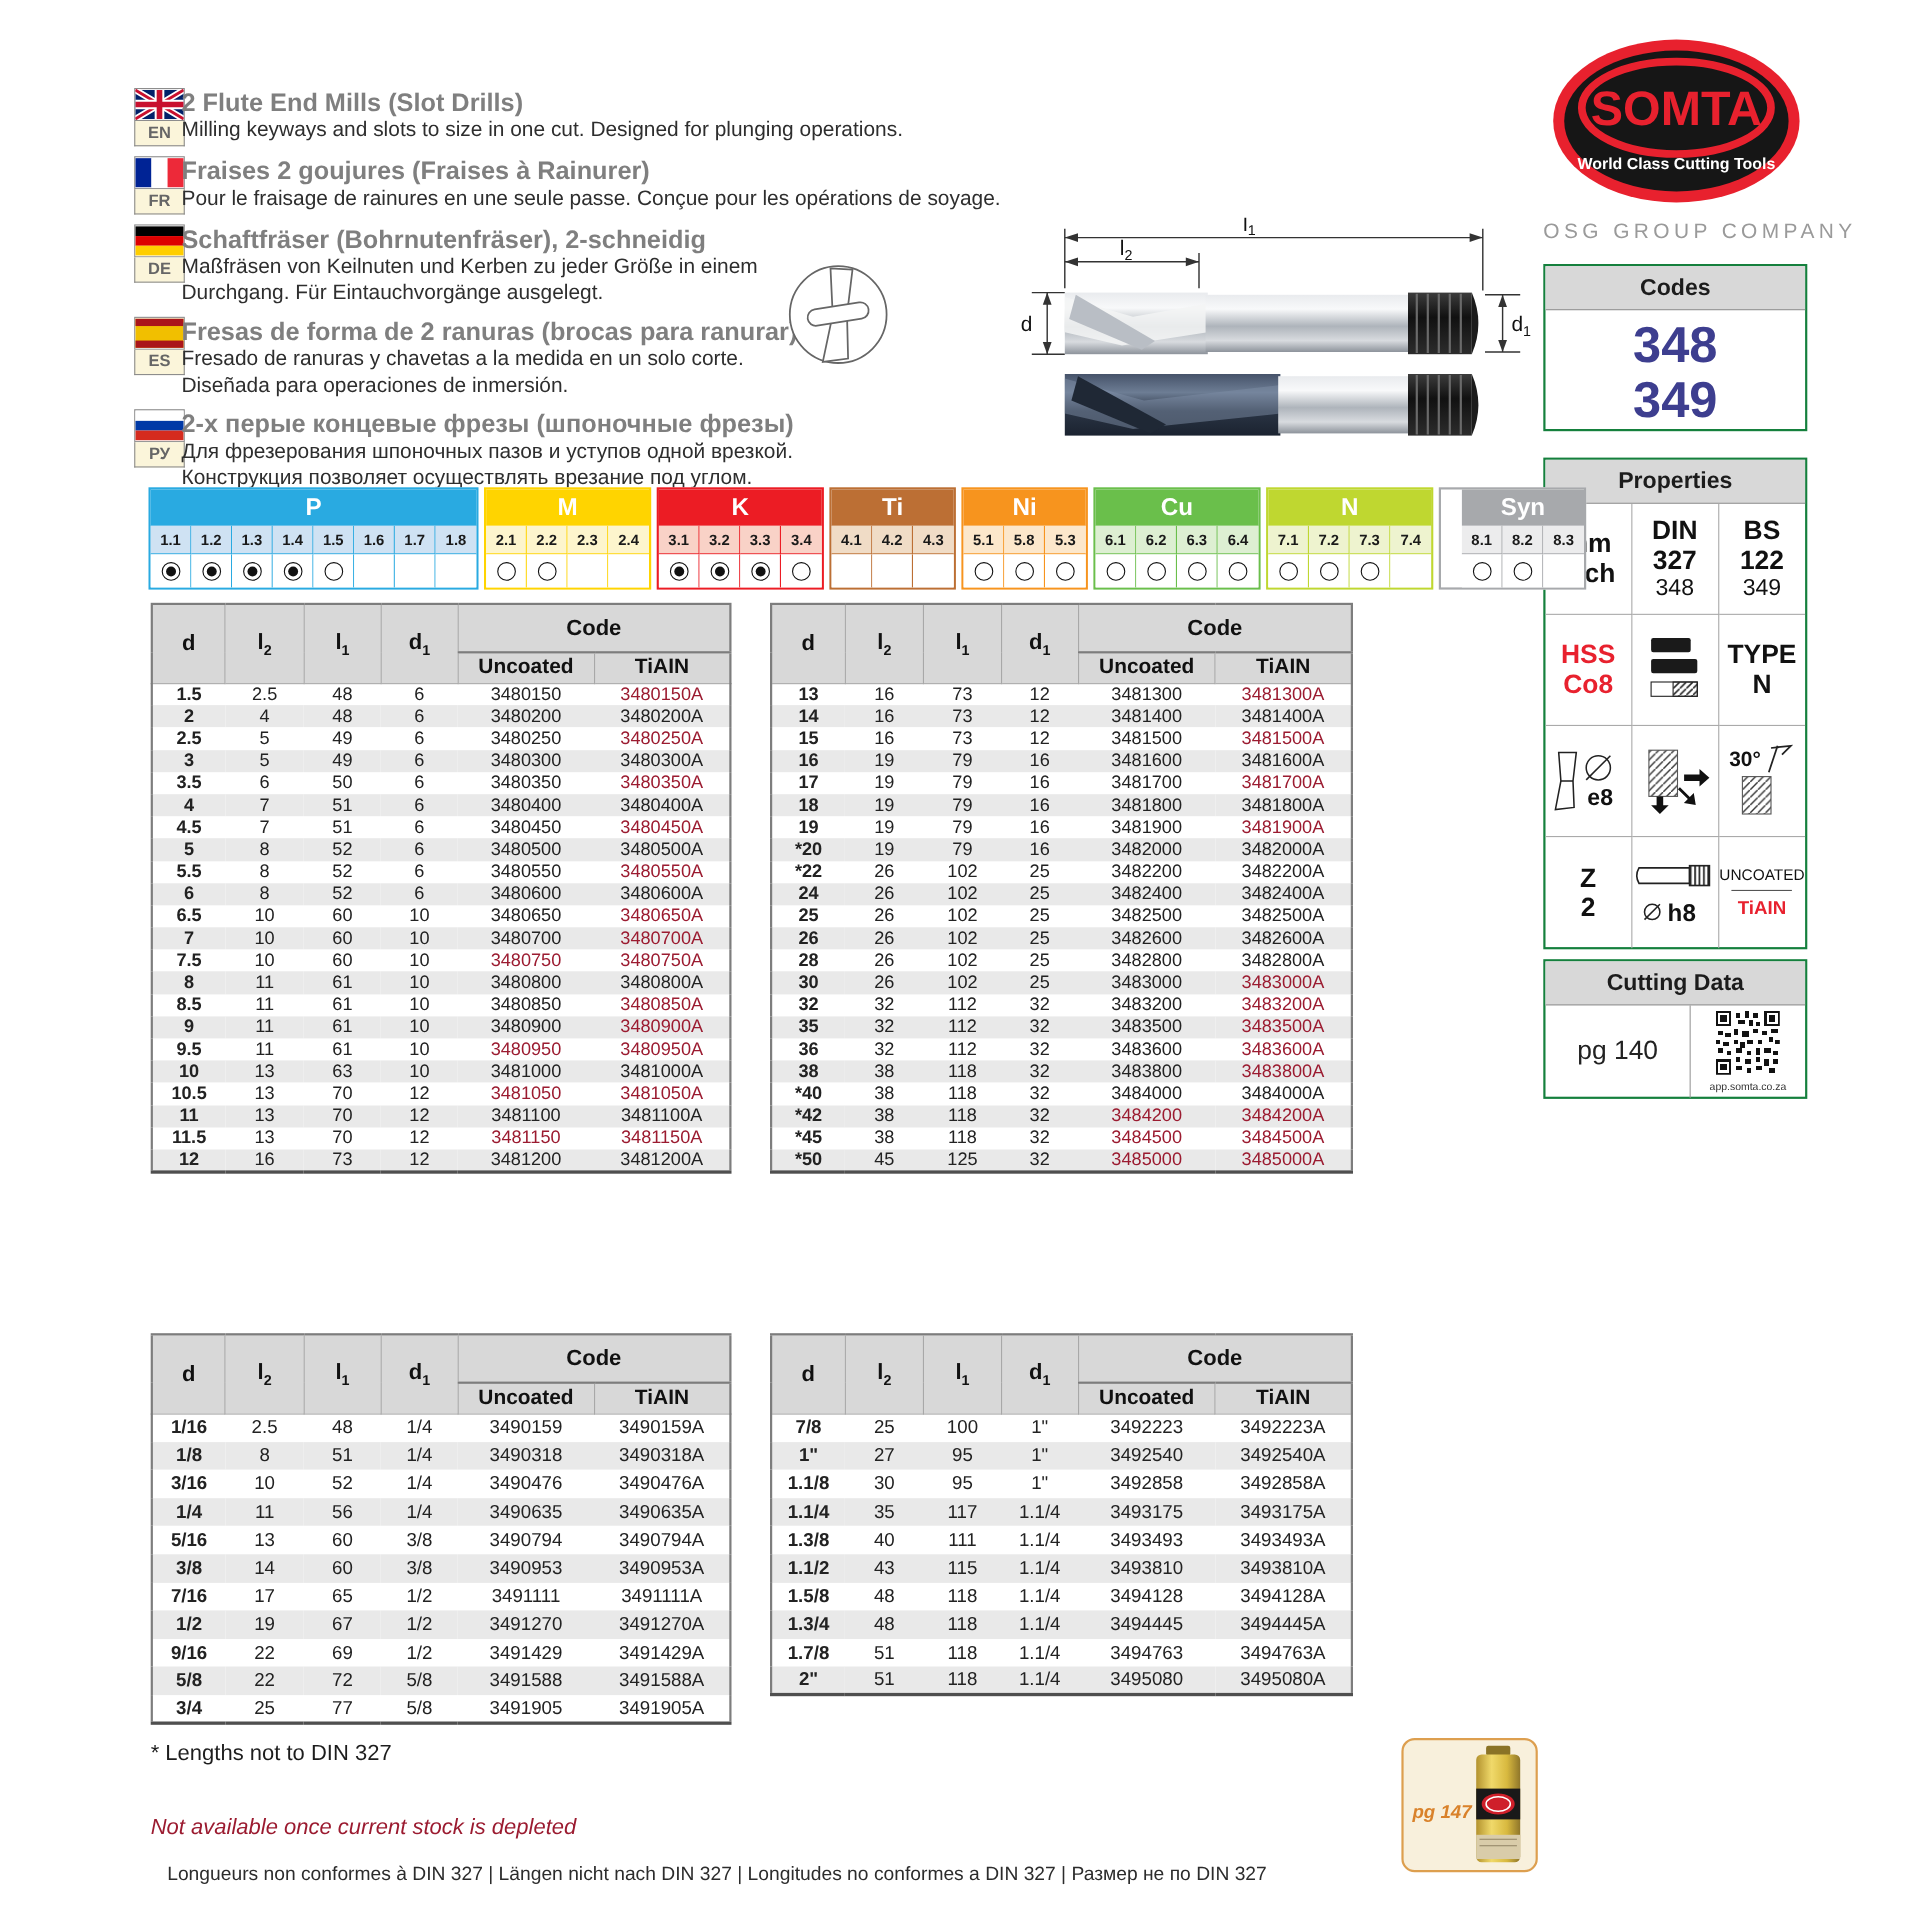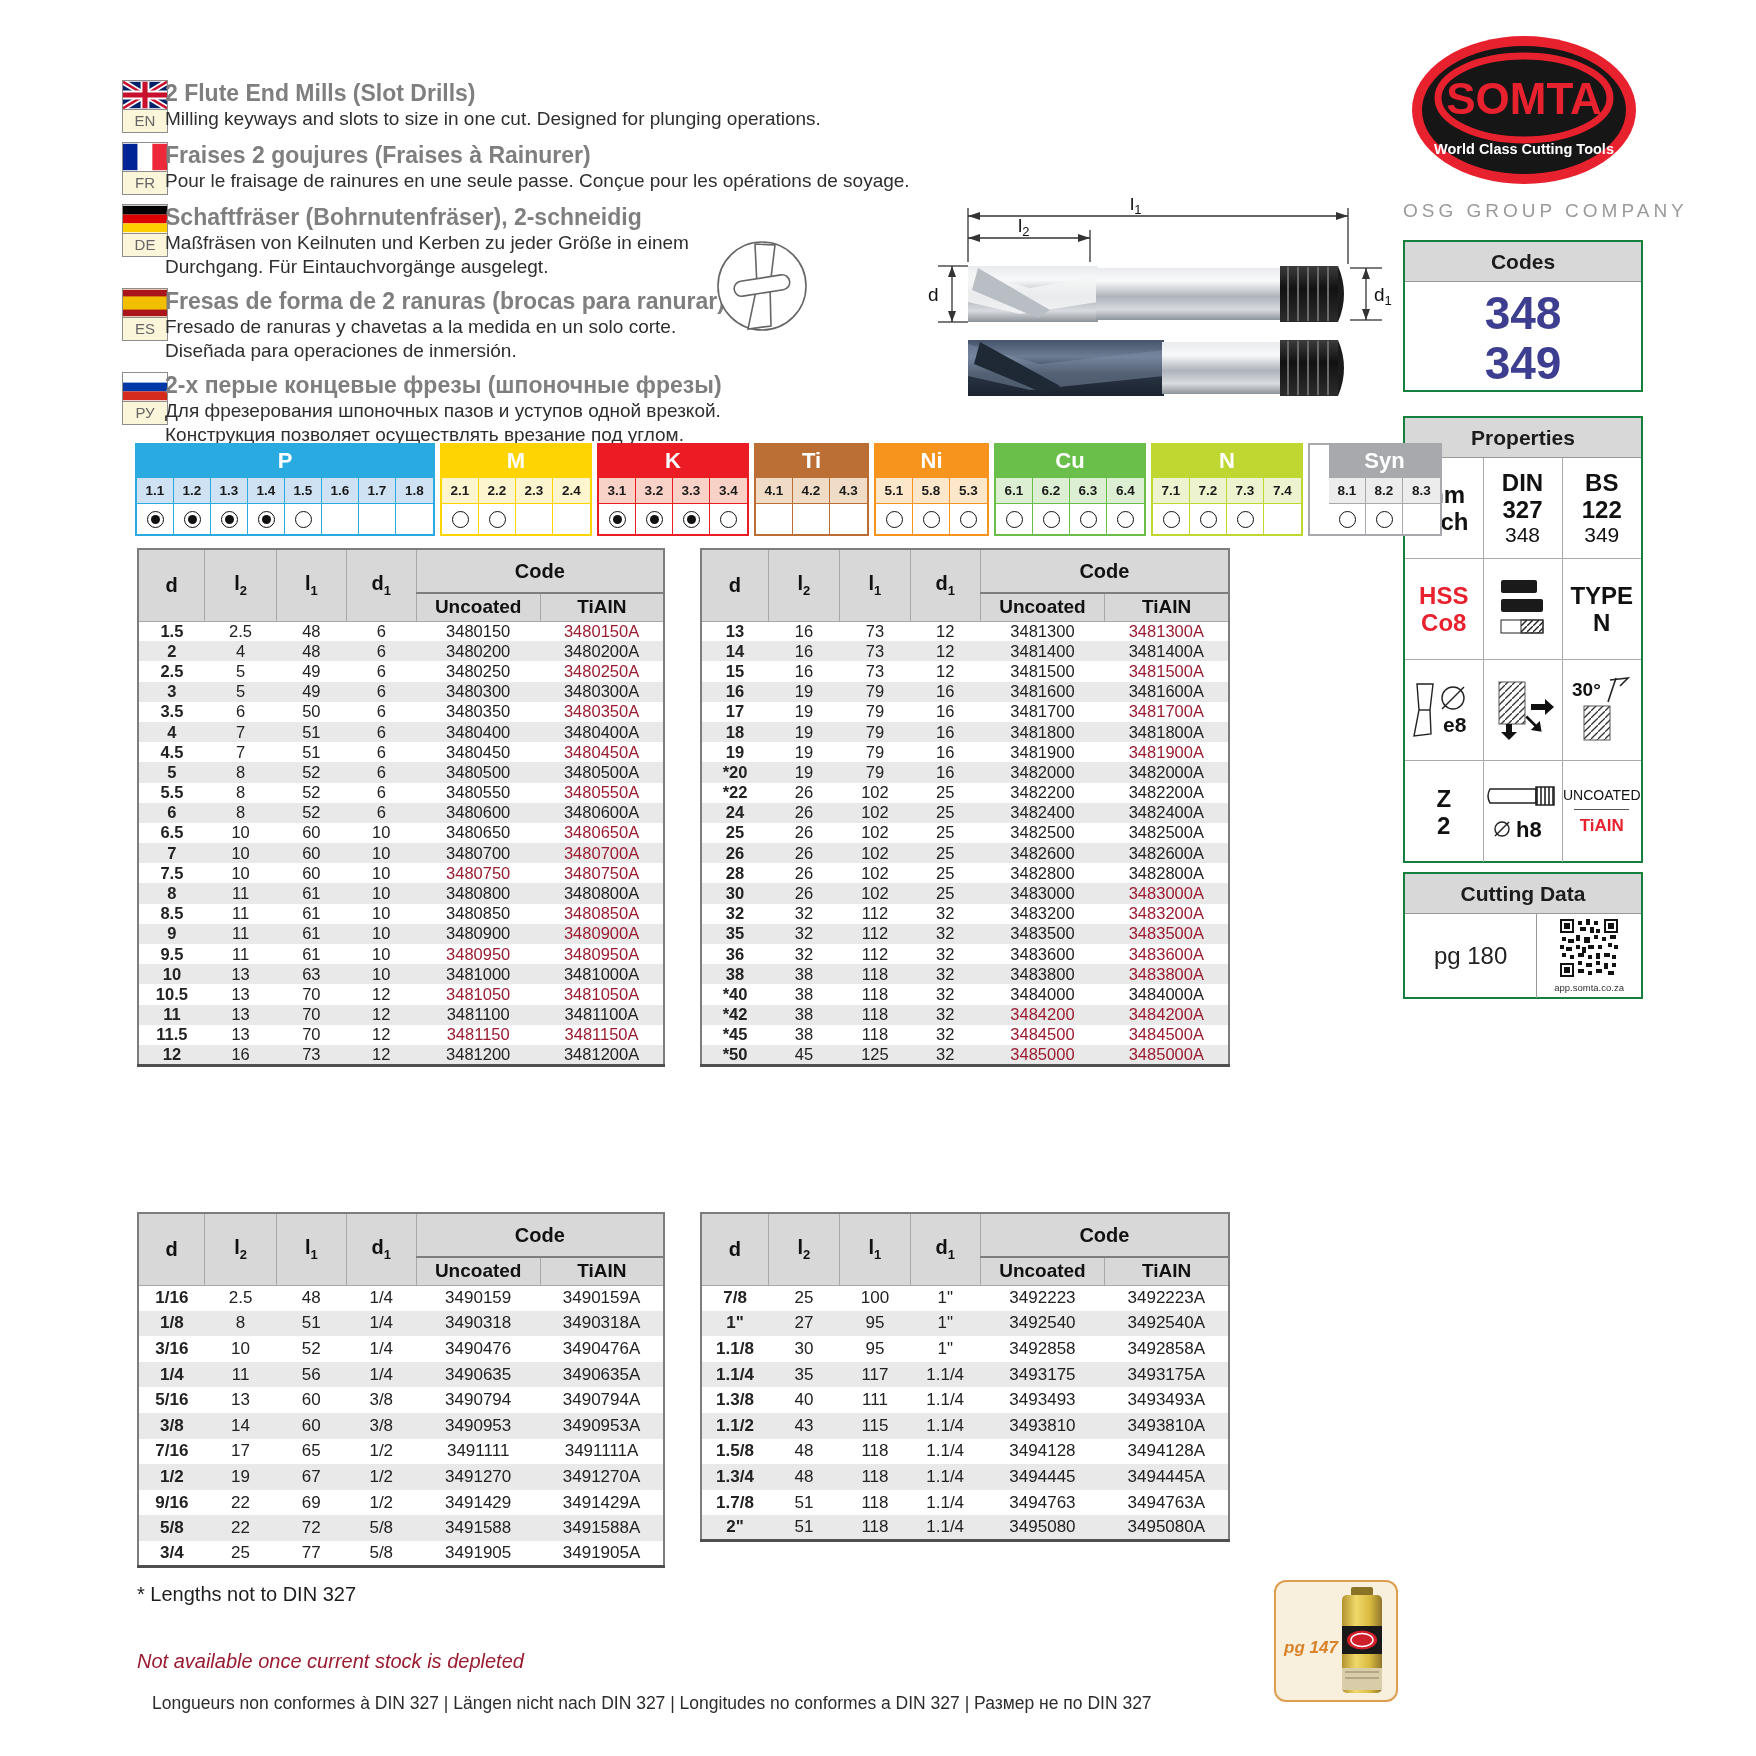--- a/index.html
+++ b/index.html
@@ -2,21 +2,21 @@
 <html><head>
 <meta charset="utf-8">
 <style>
   * { margin:0; padding:0; box-sizing:border-box; }
   html,body { width:1756px; height:1756px; background:#fff;
     font-family:"Liberation Sans", sans-serif; color:#222; }
 
   
   #lang-col { position:absolute; left:122px; top:80px; width:1150px; }
   .lang-item { display:flex; gap:16px; margin-bottom:9px; }
-  .flag-unit { width:27px; flex:none; }
+  .flag-unit { width:27px; flex:none;font-weight:bold; }
   .flag { width:46px; height:30px; border:1px solid #8d8d8d; display:block; }
   .flag svg { width:100%; height:100%; display:block; }
   .flag-label { width:46px; height:23px; background:#fbf5da; border:1px solid #8d8d8d;
     border-top:none; color:#666; font-size:15px; line-height:21px; text-align:center; }
   .lang-title { font-size:23px; font-weight:bold; color:#7f7f7f; line-height:27px; white-space:nowrap; }
   .lang-desc { font-size:19px; color:#2e2e2e; line-height:24px; white-space:nowrap; }
 
   
   #diagram { position:absolute; left:700px; top:198px; width:700px; height:235px; }
 
@@ -402,21 +402,21 @@
       <div class="p-small">UNCOATED</div>
       <div class="coat-rule"></div>
       <div class="tiain">TiAIN</div>
     </div>
   </div>
 </div>
 
 <div id="cut-box" class="side-box">
   <div class="side-head">Cutting Data</div>
   <div id="cut-body">
-    <div id="cut-left">pg 180</div>
+    <div id="cut-left">pg 140</div>
     <div id="cut-right">
       <span>
         <svg width="58" height="58" viewBox="0 0 29 29" shape-rendering="crispEdges">
           <rect width="29" height="29" fill="#fff"></rect>
           <g fill="#111">
             <path d="M0,0h7v7h-7z M1,1v5h5v-5z M2,2h3v3h-3z" fill-rule="evenodd"></path>
             <path d="M22,0h7v7h-7z M23,1v5h5v-5z M24,2h3v3h-3z" fill-rule="evenodd"></path>
             <path d="M0,22h7v7h-7z M1,23v5h5v-5z M2,24h3v3h-3z" fill-rule="evenodd"></path>
             <rect x="9" y="1" width="2" height="2"></rect>
               <rect x="13" y="0" width="2" height="3"></rect>

